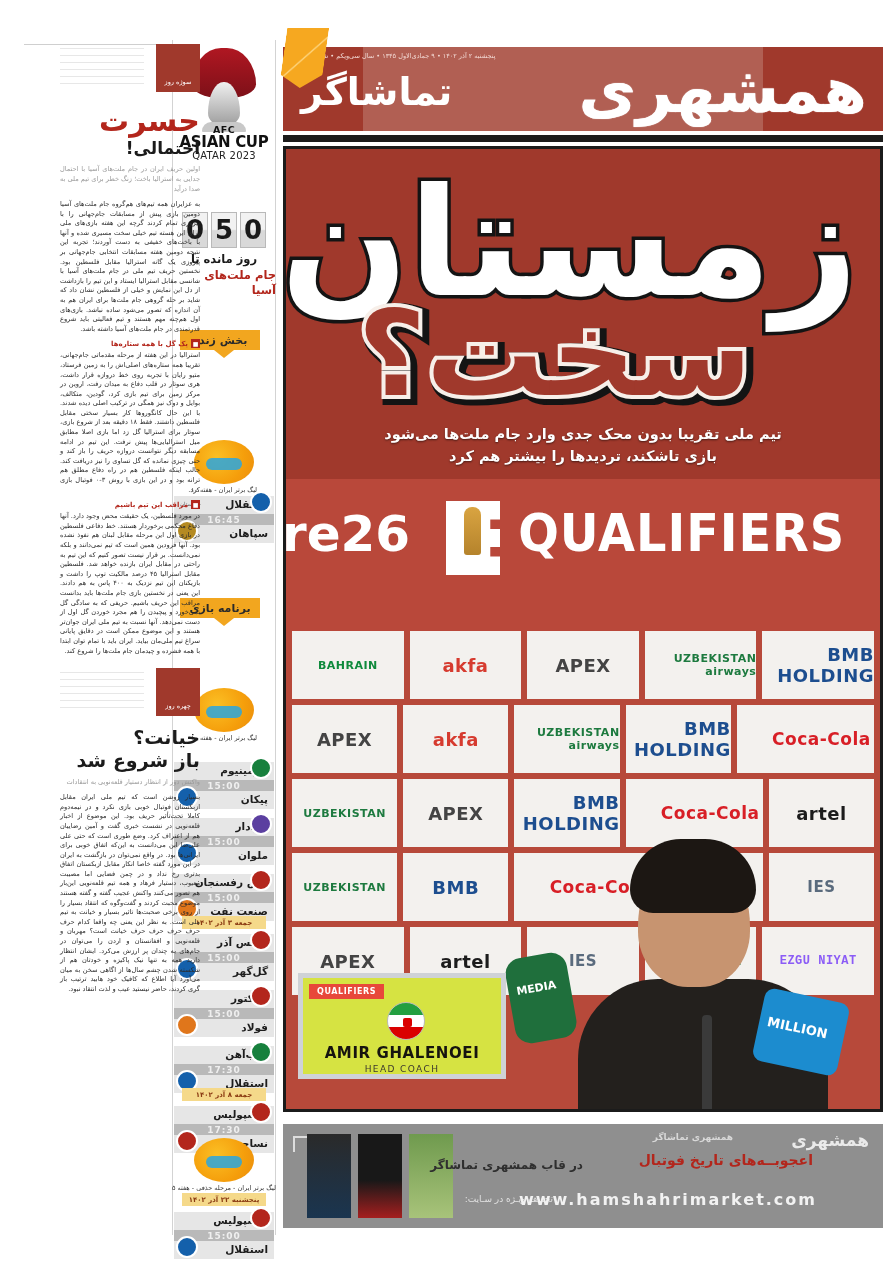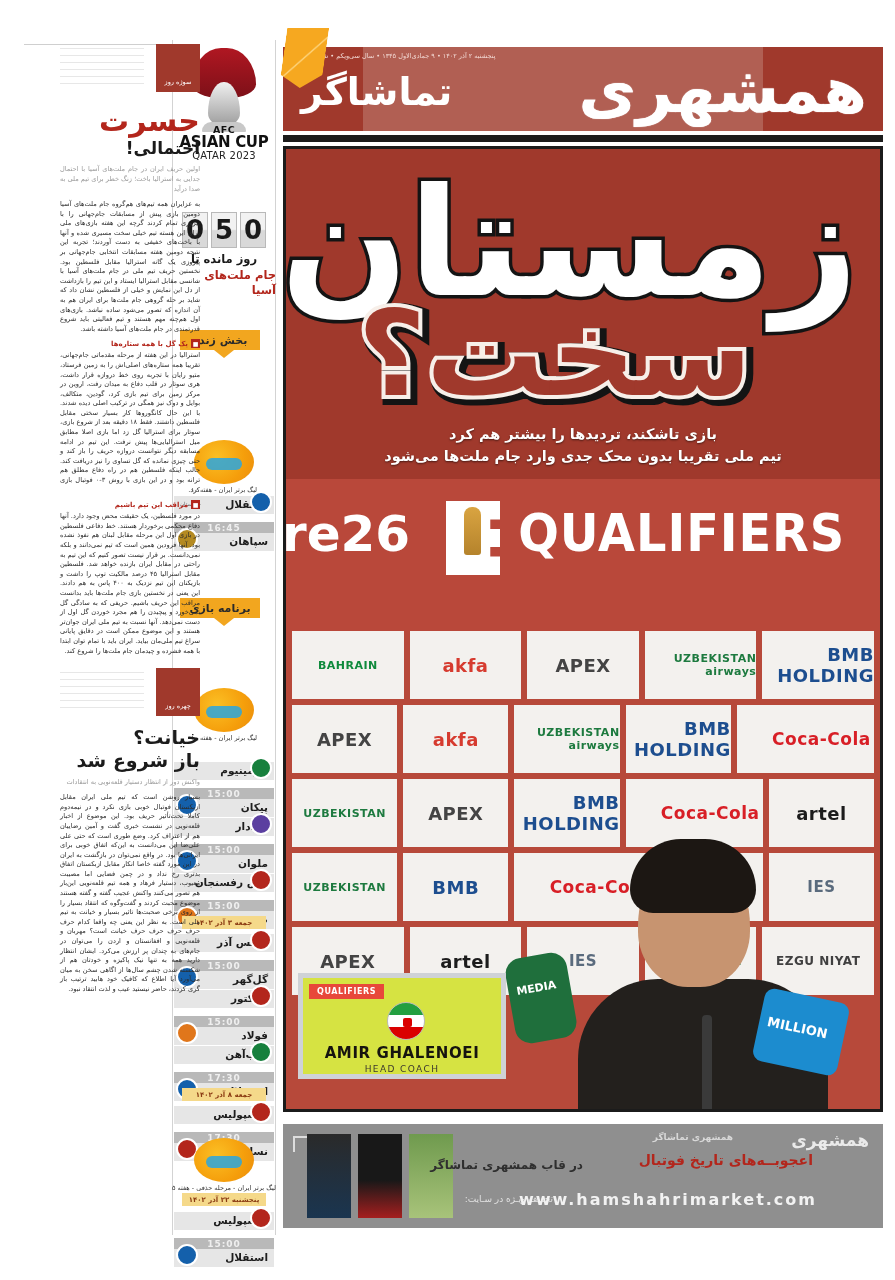--- a/index.html
+++ b/index.html
@@ -115,21 +115,21 @@
   .sp-row { display:flex; gap:6px; padding: 0 6px 6px 6px; }
   .sp-cell {
     flex: 1; height: 68px; background: #f3f1ee; display:flex; align-items:center; justify-content:center;
     font-size: 18px; font-weight: bold; letter-spacing: .5px;
   }
   .sp-bmb { color:#1d4e8f; } .sp-uz { color:#1d7a3f; font-size:11px; }
   .sp-apex { color:#444; } .sp-akfa { color:#d63b2f; }
   .sp-coca { color:#d81f26; font-size:17px;padding-left:32px; }
   .sp-artel { color:#1c1c1c; } .sp-ies { color:#5a6b7d; font-size:15px; }
   .sp-bh { color:#0f8a3c; font-size:11px; }
-  .sp-ezgu { color:#404040; font-size:12px; }
+  .sp-ezgu { color:#8b5cf6; font-size:12px;font-family:Liberation Mono, monospace; }
 
   
   .coach {
     position: absolute; left: 296px; top: 360px; width: 250px; height: 276px;
   }
   .coach-head {
     position:absolute; left: 56px; top: 10px; width: 112px; height: 138px;
     background: #c79470; border-radius: 52% 52% 46% 46% / 58% 58% 42% 42%;
   }
   .coach-hair {
@@ -244,21 +244,21 @@
   .mrow .tm { position:absolute; right:6px; top:2px; font-size:10.5px; font-weight:bold; color:#1d1d1d; }
   .mrow .sub { position:absolute; left:6px; top:5px; font-size:5.5px; color:#666; }
   .badge { position:absolute; left:2px; top:-5px; width:22px; height:22px; border-radius:50%;
            background:#0e3b86; border:2px solid #fff; }
   .badge.b-red{background:#b3261c;} .badge.b-green{background:#17803d;}
   .badge.b-blue{background:#1460ab;} .badge.b-orange{background:#e0761b;}
   .badge.b-purple{background:#5b3fa0;}
   .badge.b-gold{background:#b48a22;}
   .badge.right { left:auto; right:2px; }
   .mtime { position:relative; width:100px; height:11px; background:#b9b9b9; color:#efefef;
-           font-size:9px; font-weight:bold; display:flex; align-items:center; justify-content:center; letter-spacing:1px; direction:ltr;margin-top:8px; }
+           font-size:9px; font-weight:bold; display:flex; align-items:center; justify-content:center; letter-spacing:1px; direction:ltr; }
 
   
   .lcol { position:absolute; left:24px; top:44px; width:140px;margin-left:36px; }
   .lcol-rule { position:absolute; left:24px; top:44px; width:140px; height:1px; background:#cfcfcf; }
   .kicker-box { position:absolute; width:44px; height:48px; background:#a0392c; }
   .kicker-box span { position:absolute; left:0; right:0; bottom:6px; text-align:center; font-size:6.5px; color:#fff; }
   .kicker-lines { position:absolute; width:84px; height:40px;
     background: repeating-linear-gradient(#e7e7e7 0 1px, transparent 1px 7px); }
   .ttl-red { font-size:30px; font-weight:bold; color:#b3261c; line-height:34px; }
   .ttl-blk { font-size:17px; font-weight:bold; color:#1b1b1b; line-height:21px; }
@@ -291,22 +291,22 @@
     <div class="mast-date">پنجشنبه ۲ آذر ۱۴۰۲ • ۹ جمادی‌الاول ۱۳۴۵ • سال سی‌ویکم • شماره ۸۹۵۰۶</div>
   </div>
   <div class="mast-rule"></div>
 
   <div class="hero">
     <div class="hero-head">
       <div class="h-line1">زمستان</div>
       <div class="h-line2-shadow">سخت؟</div>
       <div class="h-line2">سخت؟</div>
       <div class="h-sub">
+        <div>تیم ملی تقریبا بدون محک جدی وارد جام ملت‌ها می‌شود</div>
         <div>بازی تاشکند، تردیدها را بیشتر هم کرد</div>
-        <div>تیم ملی تقریبا بدون محک جدی وارد جام ملت‌ها می‌شود</div>
       </div>
     </div>
 
     <div class="photo">
       <div class="pb-top">
         <div class="pb-re26">re26</div>
         <div class="pb-trophy"></div>
         <div class="pb-qual">QUALIFIERS</div>
       </div>
 

